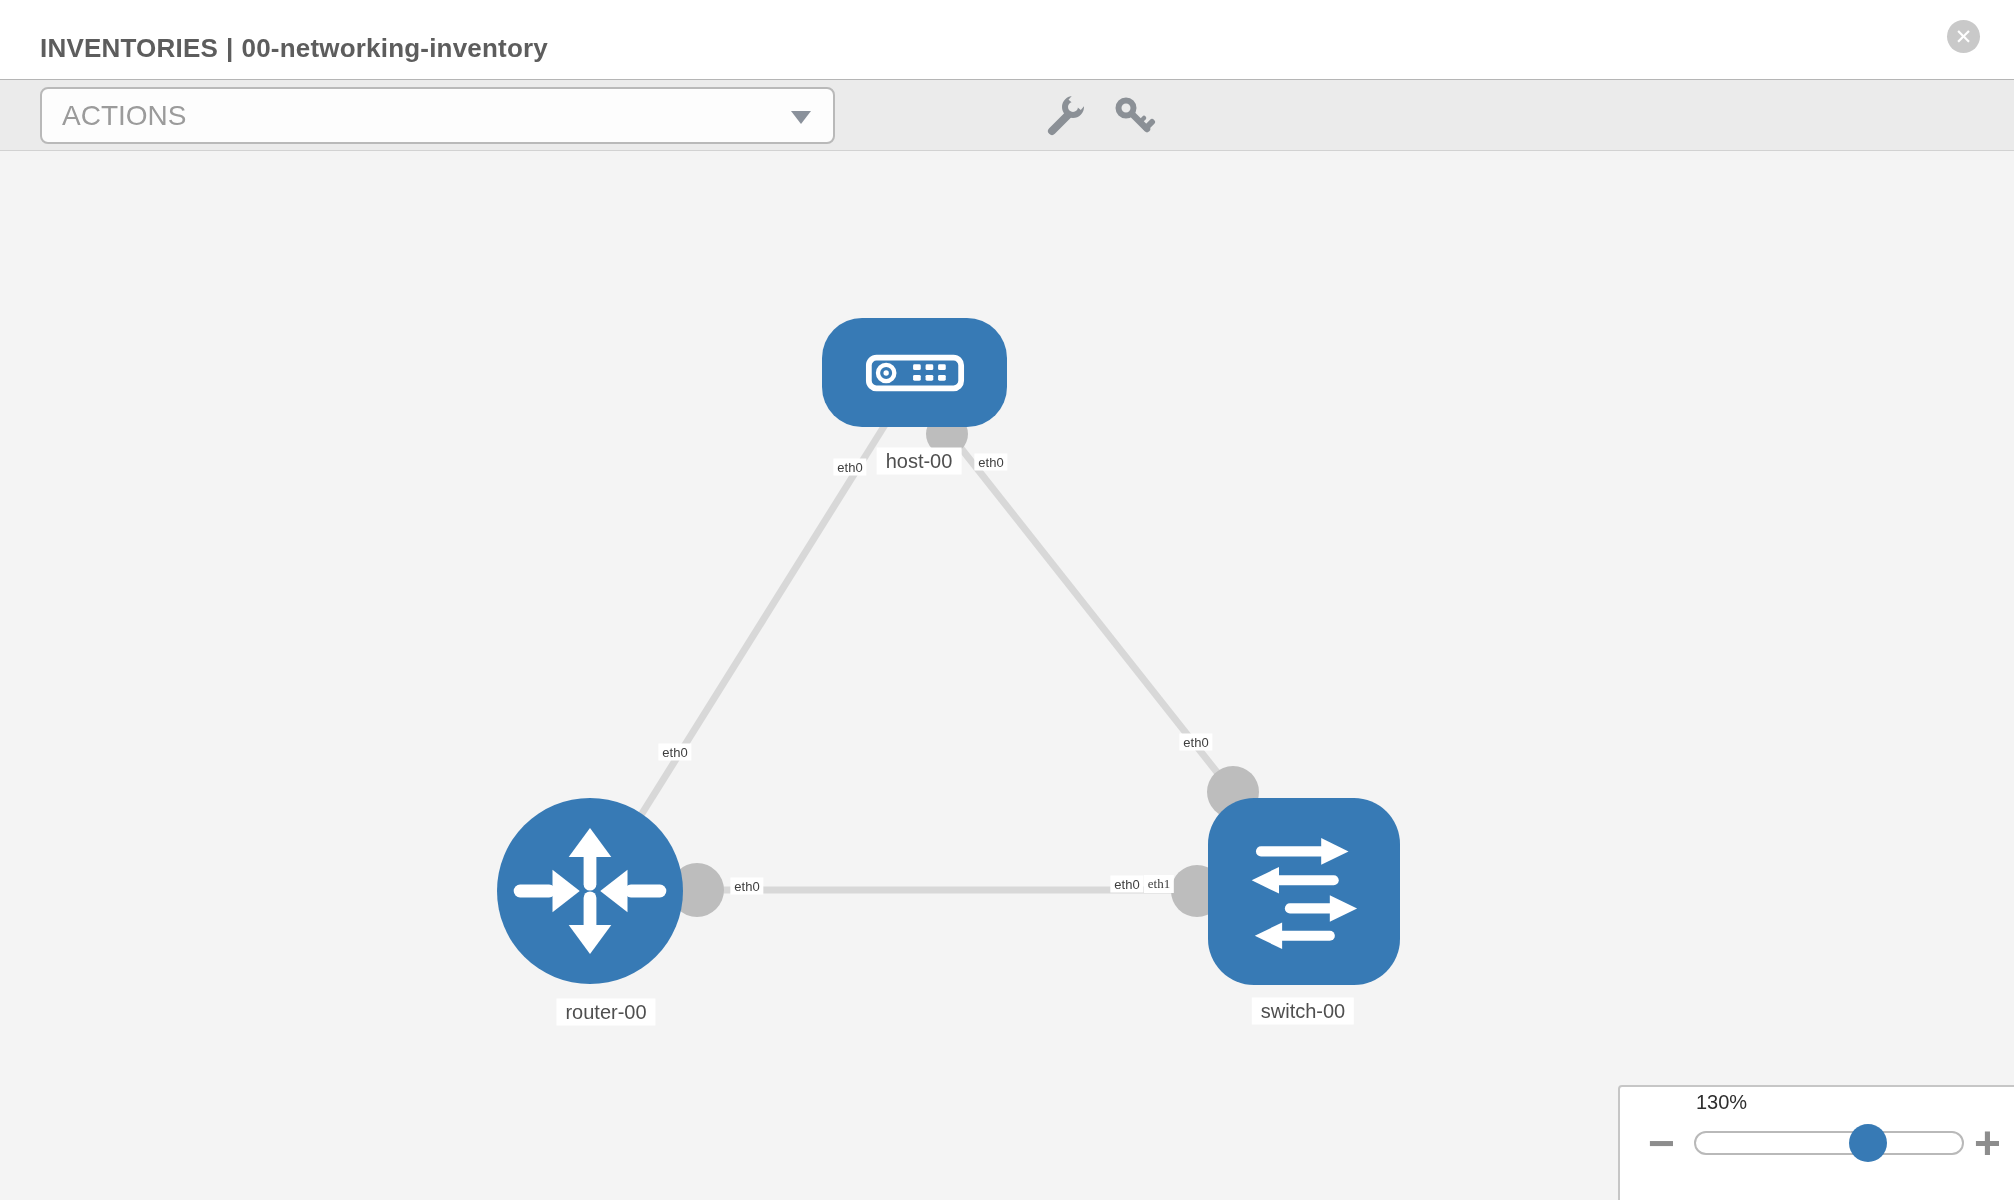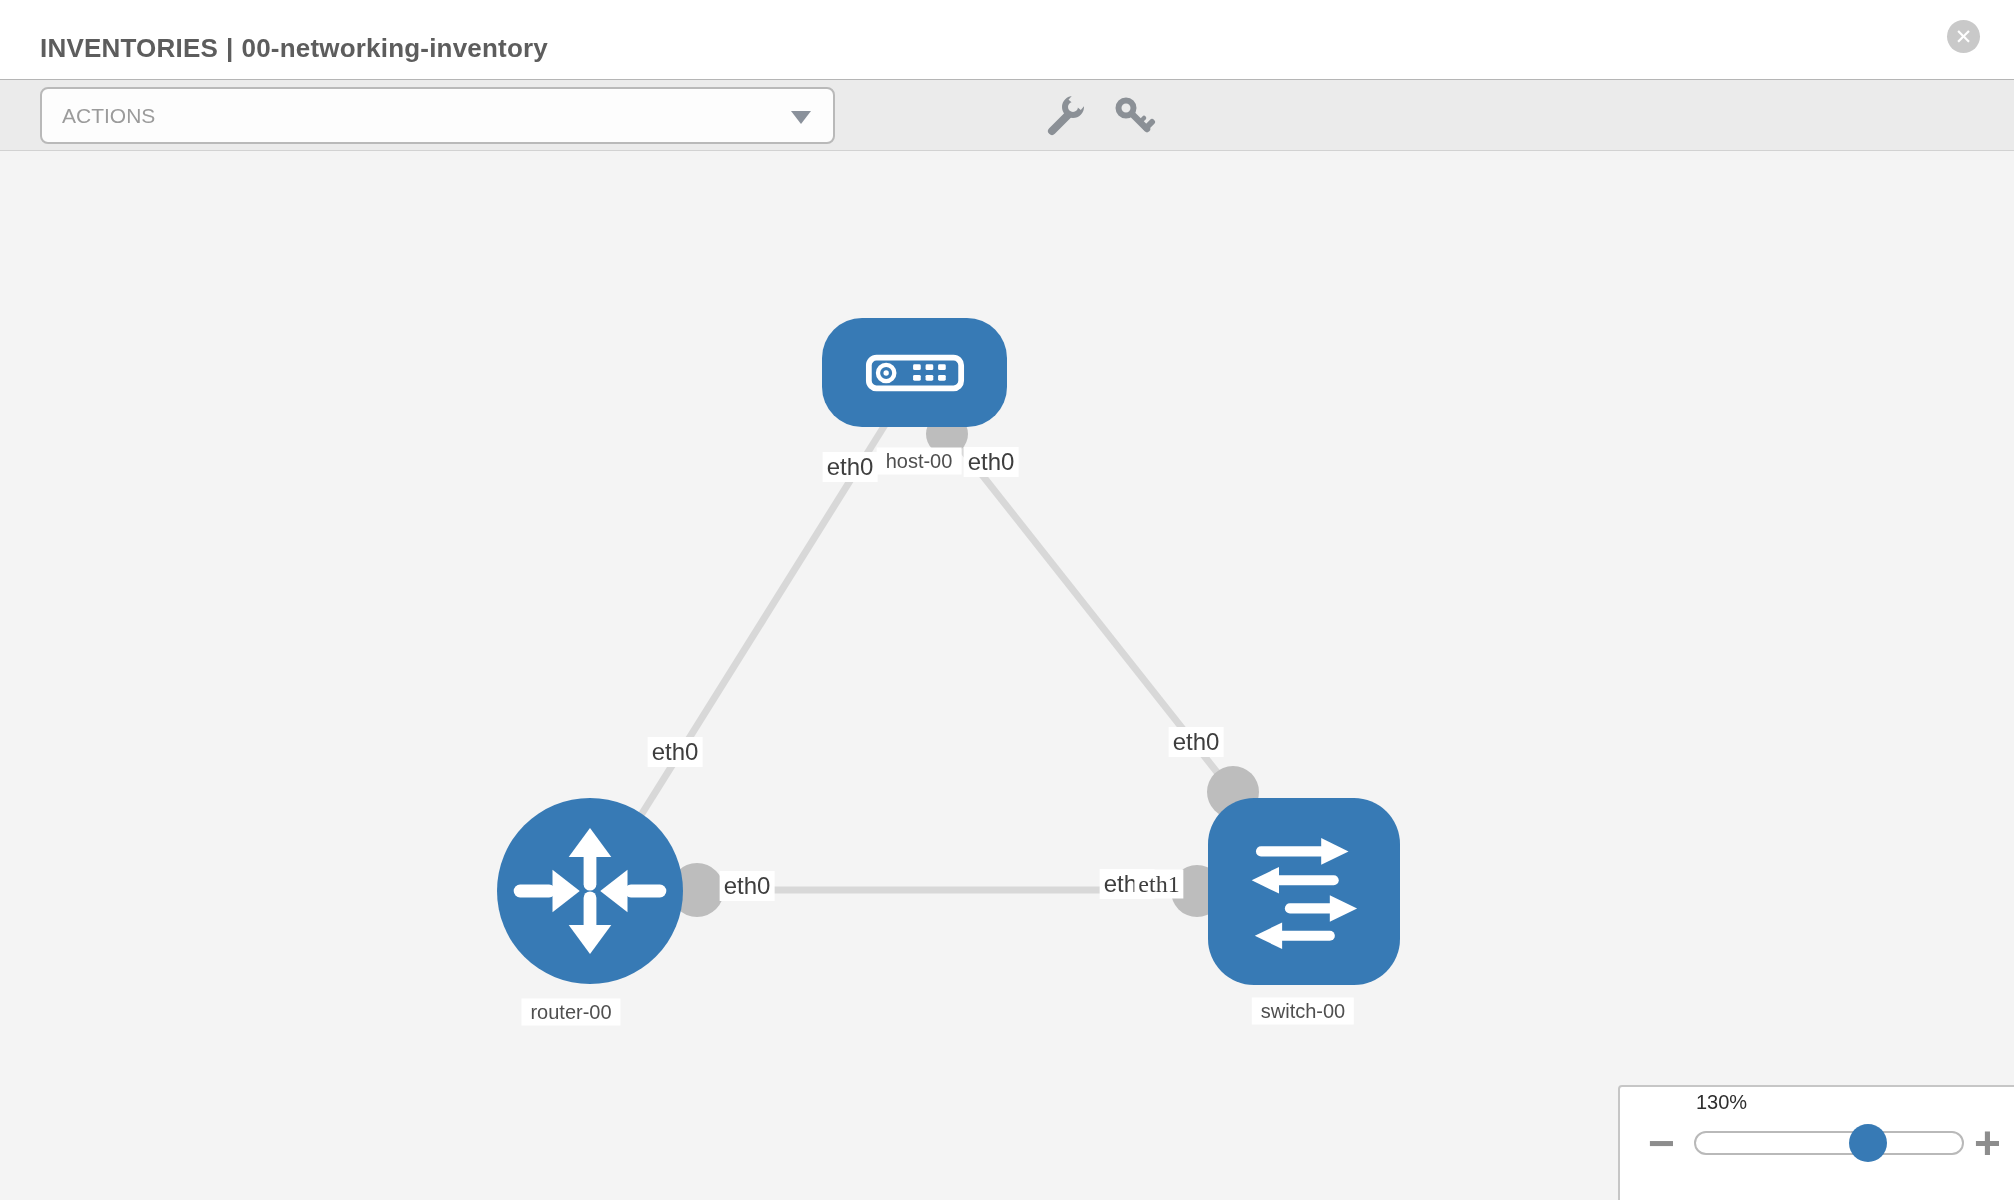--- a/index.html
+++ b/index.html
@@ -13,40 +13,40 @@
   .page-title span{margin-right:8px;}
   .close-btn{position:absolute;left:1947px;top:20px;width:33px;height:33px;border-radius:50%;
              background:#c9c9c9;color:#ffffff;display:flex;align-items:center;justify-content:center;
              font-size:21px;font-weight:bold;cursor:pointer;line-height:1;}
 
   
   .toolbar{position:absolute;top:79px;left:0;width:100%;height:72px;background:#ebebeb;
            border-top:1px solid #b5b5b5;border-bottom:1px solid #d2d2d2;box-sizing:border-box;}
   .select{position:absolute;top:7px;height:57px;background:#fdfdfd;border:2px solid #b9b9b9;
           border-radius:8px;box-sizing:border-box;display:flex;align-items:center;
-          padding:0 20px;color:#9b9b9b;font-size:21px;cursor:pointer;}
+          padding:0 20px;color:#9b9b9b;font-size:28px;cursor:pointer;}
   .caret{position:absolute;right:22px;top:50%;transform:translateY(-38%);width:0;height:0;
          border-left:10px solid transparent;border-right:10px solid transparent;
          border-top:13px solid #8a919b;}
   #actions-select{left:40px;width:795px;}
   #search-select{left:1183px;width:793px;}
   .tool-icon{position:absolute;top:14px;width:44px;height:44px;cursor:pointer;}
   #wrench-icon{left:1044px;}
   #key-icon{left:1112px;}
 
   
   .links-layer{position:absolute;top:0;left:0;width:2014px;height:1200px;}
   .node{position:absolute;background:#377ab5;display:flex;align-items:center;justify-content:center;cursor:pointer;}
   #node-host{left:822px;top:318px;width:185px;height:109px;border-radius:40px;}
   #node-router{left:497px;top:798px;width:186px;height:186px;border-radius:50%;}
   #node-switch{left:1208px;top:798px;width:192px;height:187px;border-radius:46px;}
   .node-label{position:absolute;transform:translate(-50%,-50%);background:#ffffff;color:#4f4f4f;
               font-size:20px;padding:2px 9px;white-space:nowrap;}
   .port-label{position:absolute;transform:translate(-50%,-50%);background:#ffffff;color:#3e3e3e;
-              font-size:24px;padding:1px 4px;white-space:nowrap;}
+              font-size:13px;padding:1px 4px;white-space:nowrap;}
 
   
   .zoom-box{position:absolute;left:1618px;top:1085px;width:420px;height:130px;background:#ffffff;
             border:2px solid #c6c6c6;border-radius:4px;box-sizing:border-box;}
   .zoom-level{position:absolute;left:76px;top:4px;width:270px;text-align:left;
               font-size:20px;color:#2e2e2e;}
   .zoom-minus,.zoom-plus{position:absolute;top:30px;font-size:46px;font-weight:bold;color:#8d8d8d;
                          line-height:52px;cursor:pointer;user-select:none;}
   .zoom-minus{left:28px;}
   .zoom-plus{left:354px;}
@@ -108,21 +108,21 @@
           <polygon points="-32,-32 -32,2 -67,-15" stroke="none"></polygon>
         <line x1="-18" y1="21" x2="33" y2="21"></line>
           <polygon points="33,4 33,38 68,21" stroke="none"></polygon>
         <line x1="33" y1="56" x2="-28" y2="56"></line>
           <polygon points="-28,39 -28,73 -63,56" stroke="none"></polygon>
       </g>
     </svg>
   </div>
 
   <div class="node-label" style="left:919px;top:461px;">host-00</div>
-  <div class="node-label" style="left:571px;top:1012px;">router-00</div>
+  <div class="node-label" style="left:606px;top:1012px;">router-00</div>
   <div class="node-label" style="left:1303px;top:1011px;">switch-00</div>
 
   <div class="port-label" style="left:850px;top:467px;">eth0</div>
   <div class="port-label" style="left:991px;top:462px;">eth0</div>
   <div class="port-label" style="left:675px;top:752px;">eth0</div>
   <div class="port-label" style="left:1196px;top:742px;">eth0</div>
   <div class="port-label" style="left:747px;top:886px;">eth0</div>
   <div class="port-label" style="left:1127px;top:884px;z-index:1;">eth0</div>
   <div class="port-label" style="left:1159px;top:884px;z-index:2;font-family:Liberation Serif, serif;">eth1</div>
 

